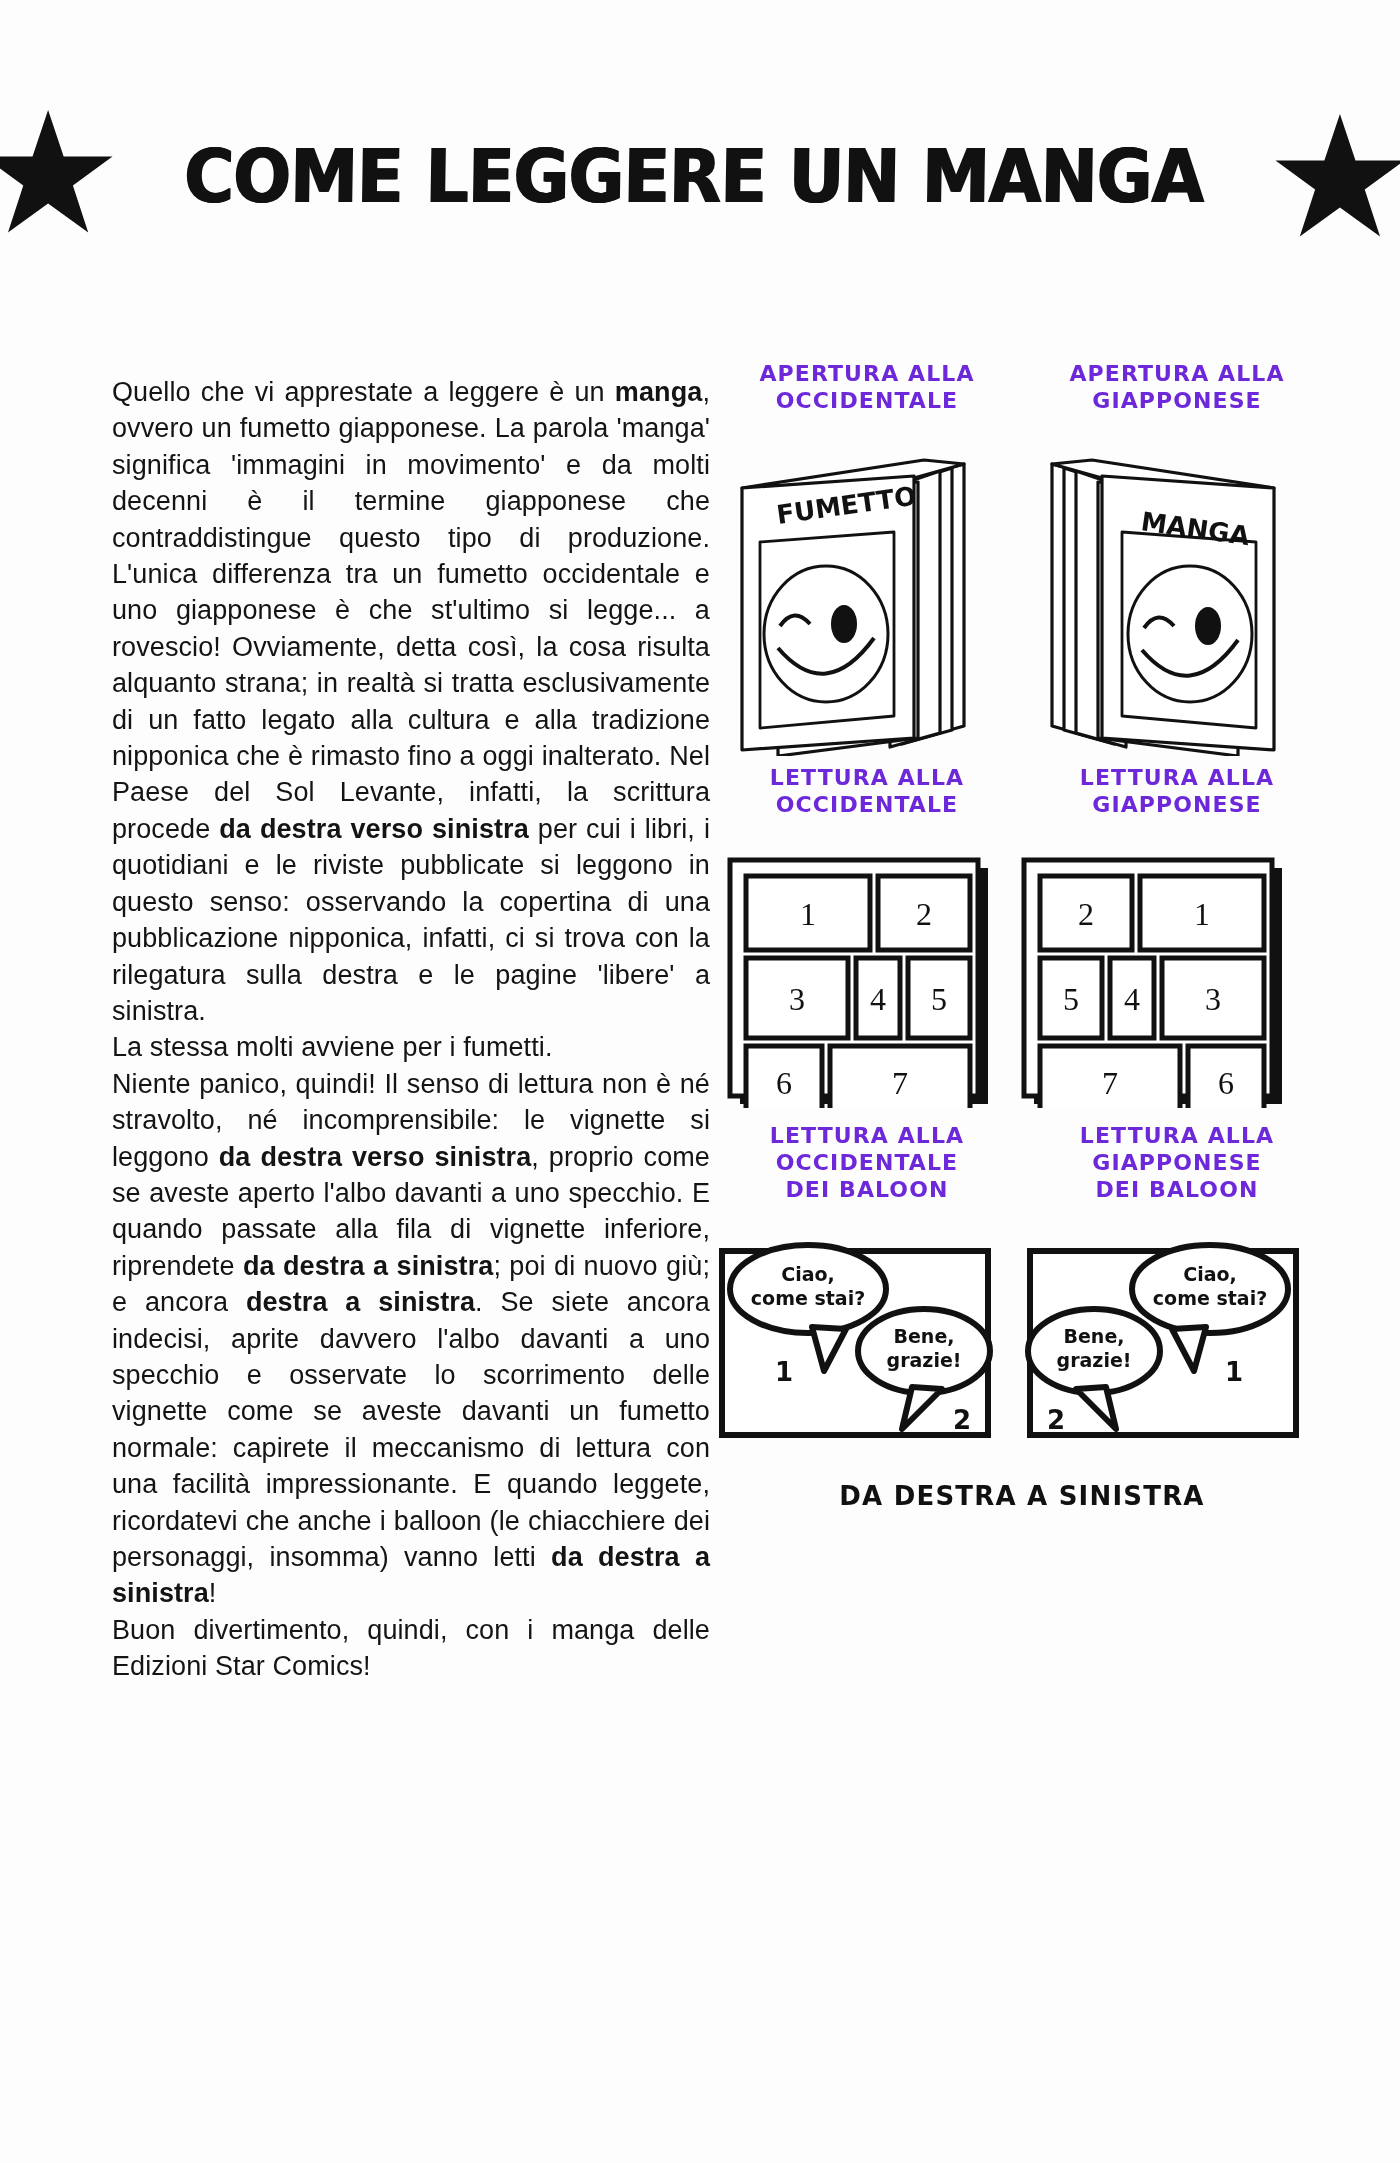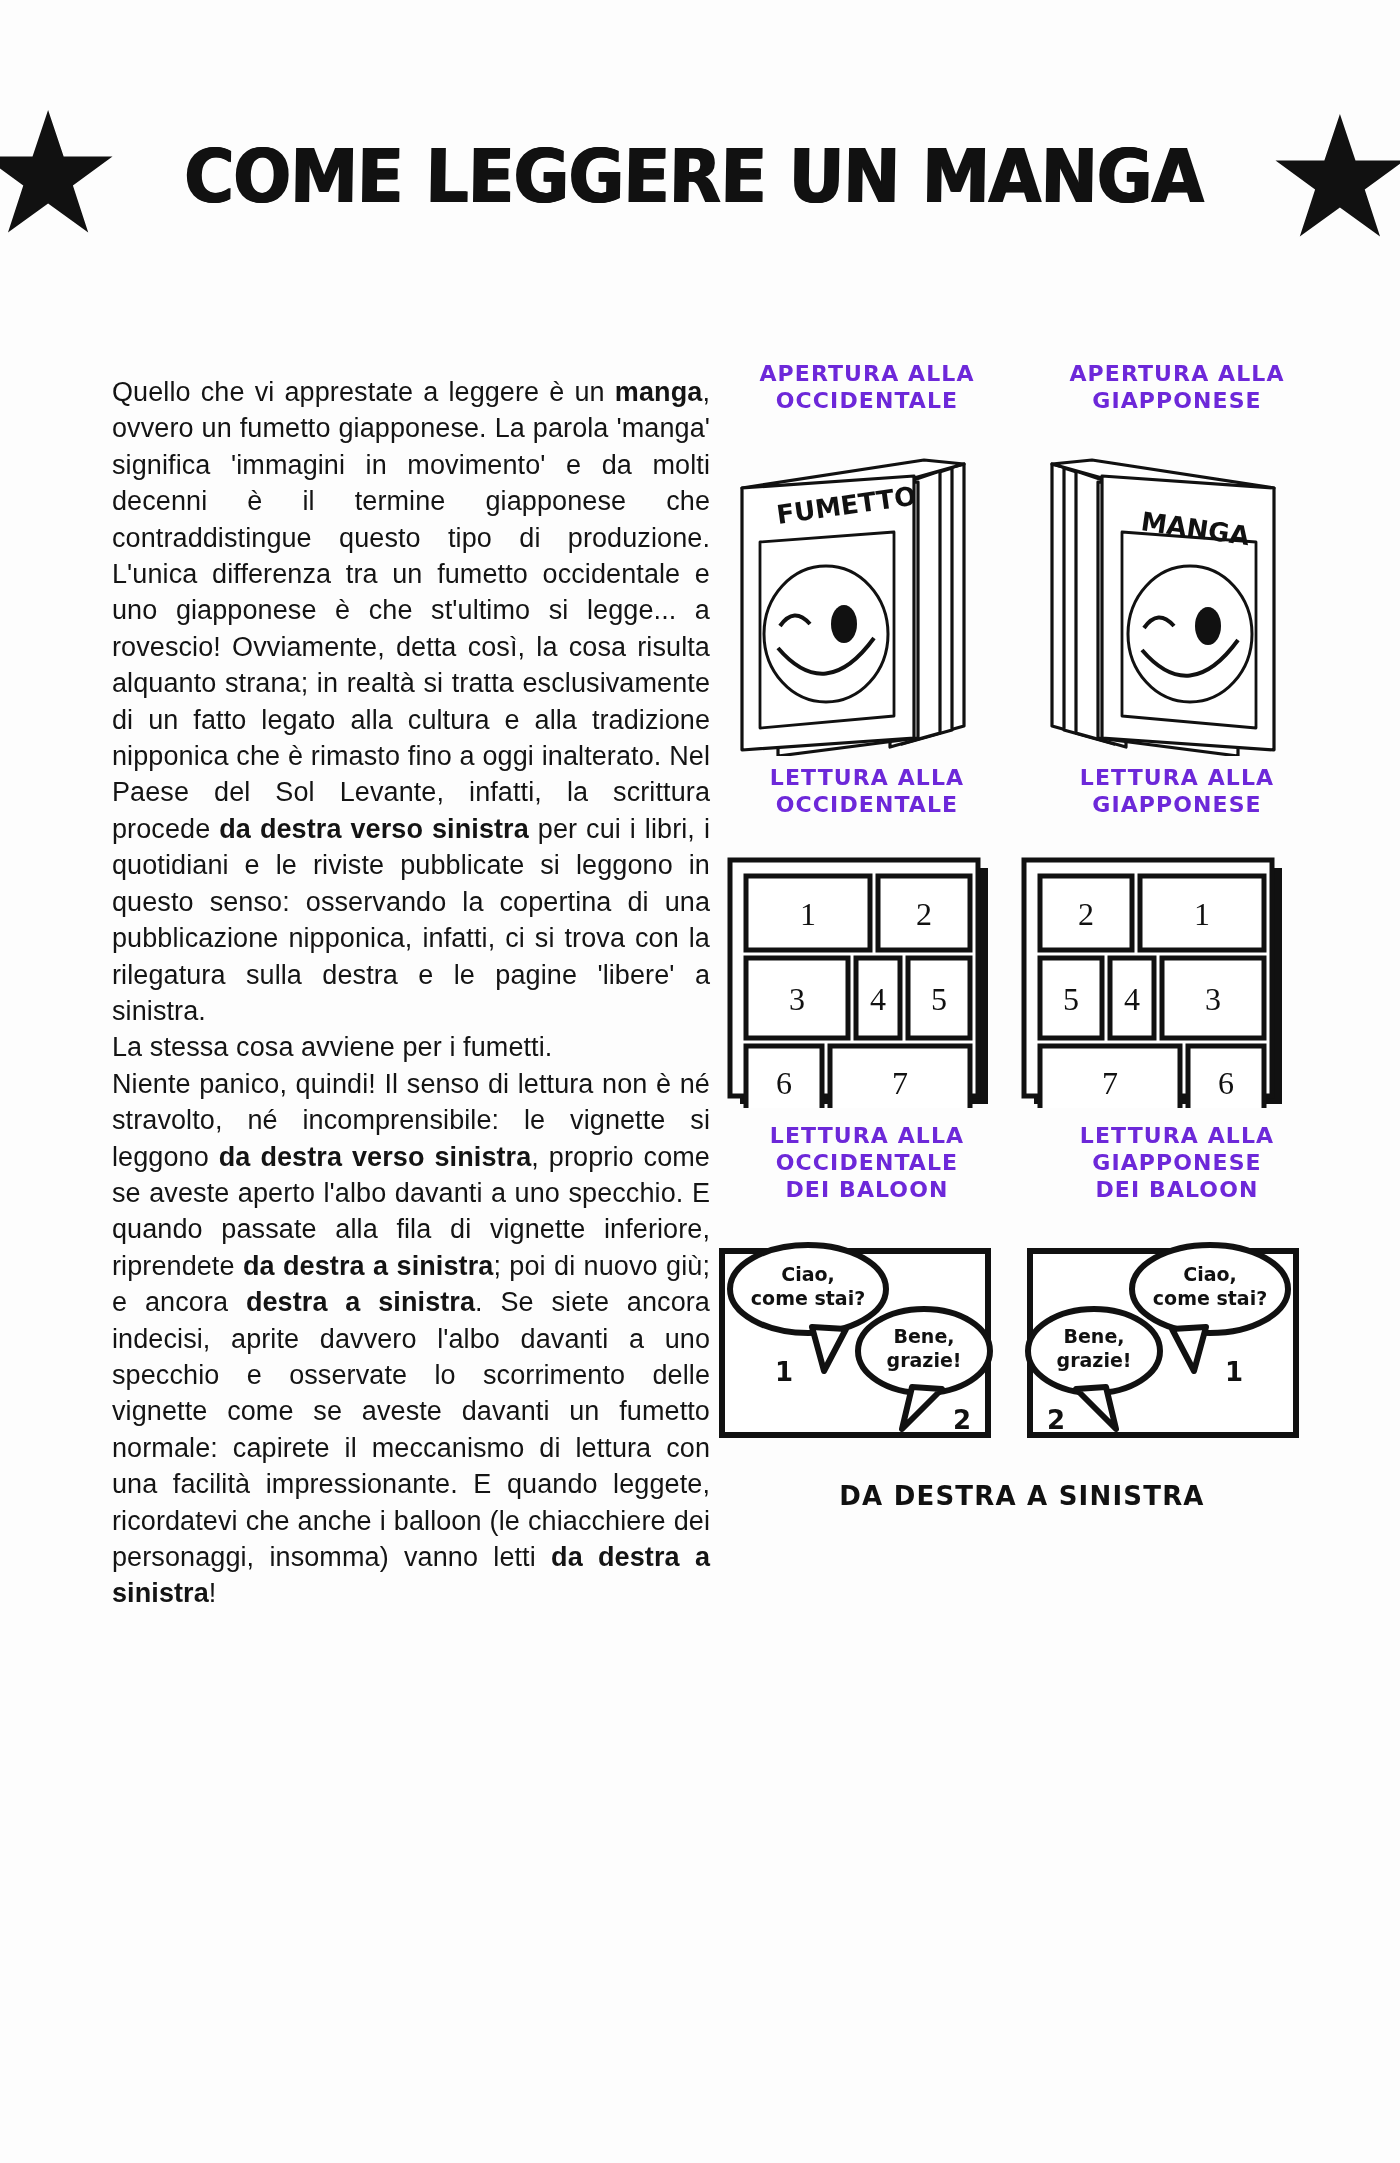--- a/index.html
+++ b/index.html
@@ -117,22 +117,23 @@
     <div class="star"></div>
     <div class="title">COME LEGGERE UN MANGA</div>
     <div class="star right"></div>
   </div>
 
   <div class="cols">
 
     <div class="left-col">
       <div class="body-text">
         <p><span>Quello che vi apprestate a leggere è un </span><b>manga</b><span>, ovvero un fumetto giapponese. La parola 'manga' significa 'immagini in movimento' e da molti decenni è il termine giapponese che contraddistingue questo tipo di produzione. L'unica differenza tra un fumetto occidentale e uno giapponese è che st'ultimo si legge... a rovescio! Ovviamente, detta così, la cosa risulta alquanto strana; in realtà si tratta esclusivamente di un fatto legato alla cultura e alla tradizione nipponica che è rimasto fino a oggi inalterato. Nel Paese del Sol Levante, infatti, la scrittura procede </span><b>da destra verso sinistra</b><span> per cui i libri, i quotidiani e le riviste pubblicate si leggono in questo senso: osservando la copertina di una pubblicazione nipponica, infatti, ci si trova con la rilegatura sulla destra e le pagine 'libere' a sinistra.</span></p>
-        <p>La stessa cosa avviene per i fumetti.</p>
+        <p>La stessa molti avviene per i fumetti.</p>
         <p><span>Niente panico, quindi! Il senso di lettura non è né stravolto, né incomprensibile: le vignette si leggono </span><b>da destra verso sinistra</b><span>, proprio come se aveste aperto l'albo davanti a uno specchio. E quando passate alla fila di vignette inferiore, riprendete </span><b>da destra a sinistra</b><span>; poi di nuovo giù; e ancora </span><b>destra a sinistra</b><span>. Se siete ancora indecisi, aprite davvero l'albo davanti a uno specchio e osservate lo scorrimento delle vignette come se aveste davanti un fumetto normale: capirete il meccanismo di lettura con una facilità impressionante. E quando leggete, ricordatevi che anche i balloon (le chiacchiere dei personaggi, insomma) vanno letti </span><b>da destra a sinistra</b><span>!</span></p>
+        <p>Buon divertimento, quindi, con i manga delle Edizioni Star Comics!</p>
       </div>
     </div>
 
     <div class="right-col">
 
       <div class="hrow">
         <div class="hcell">
           <div>APERTURA ALLA</div>
           <div>OCCIDENTALE</div>
         </div>

